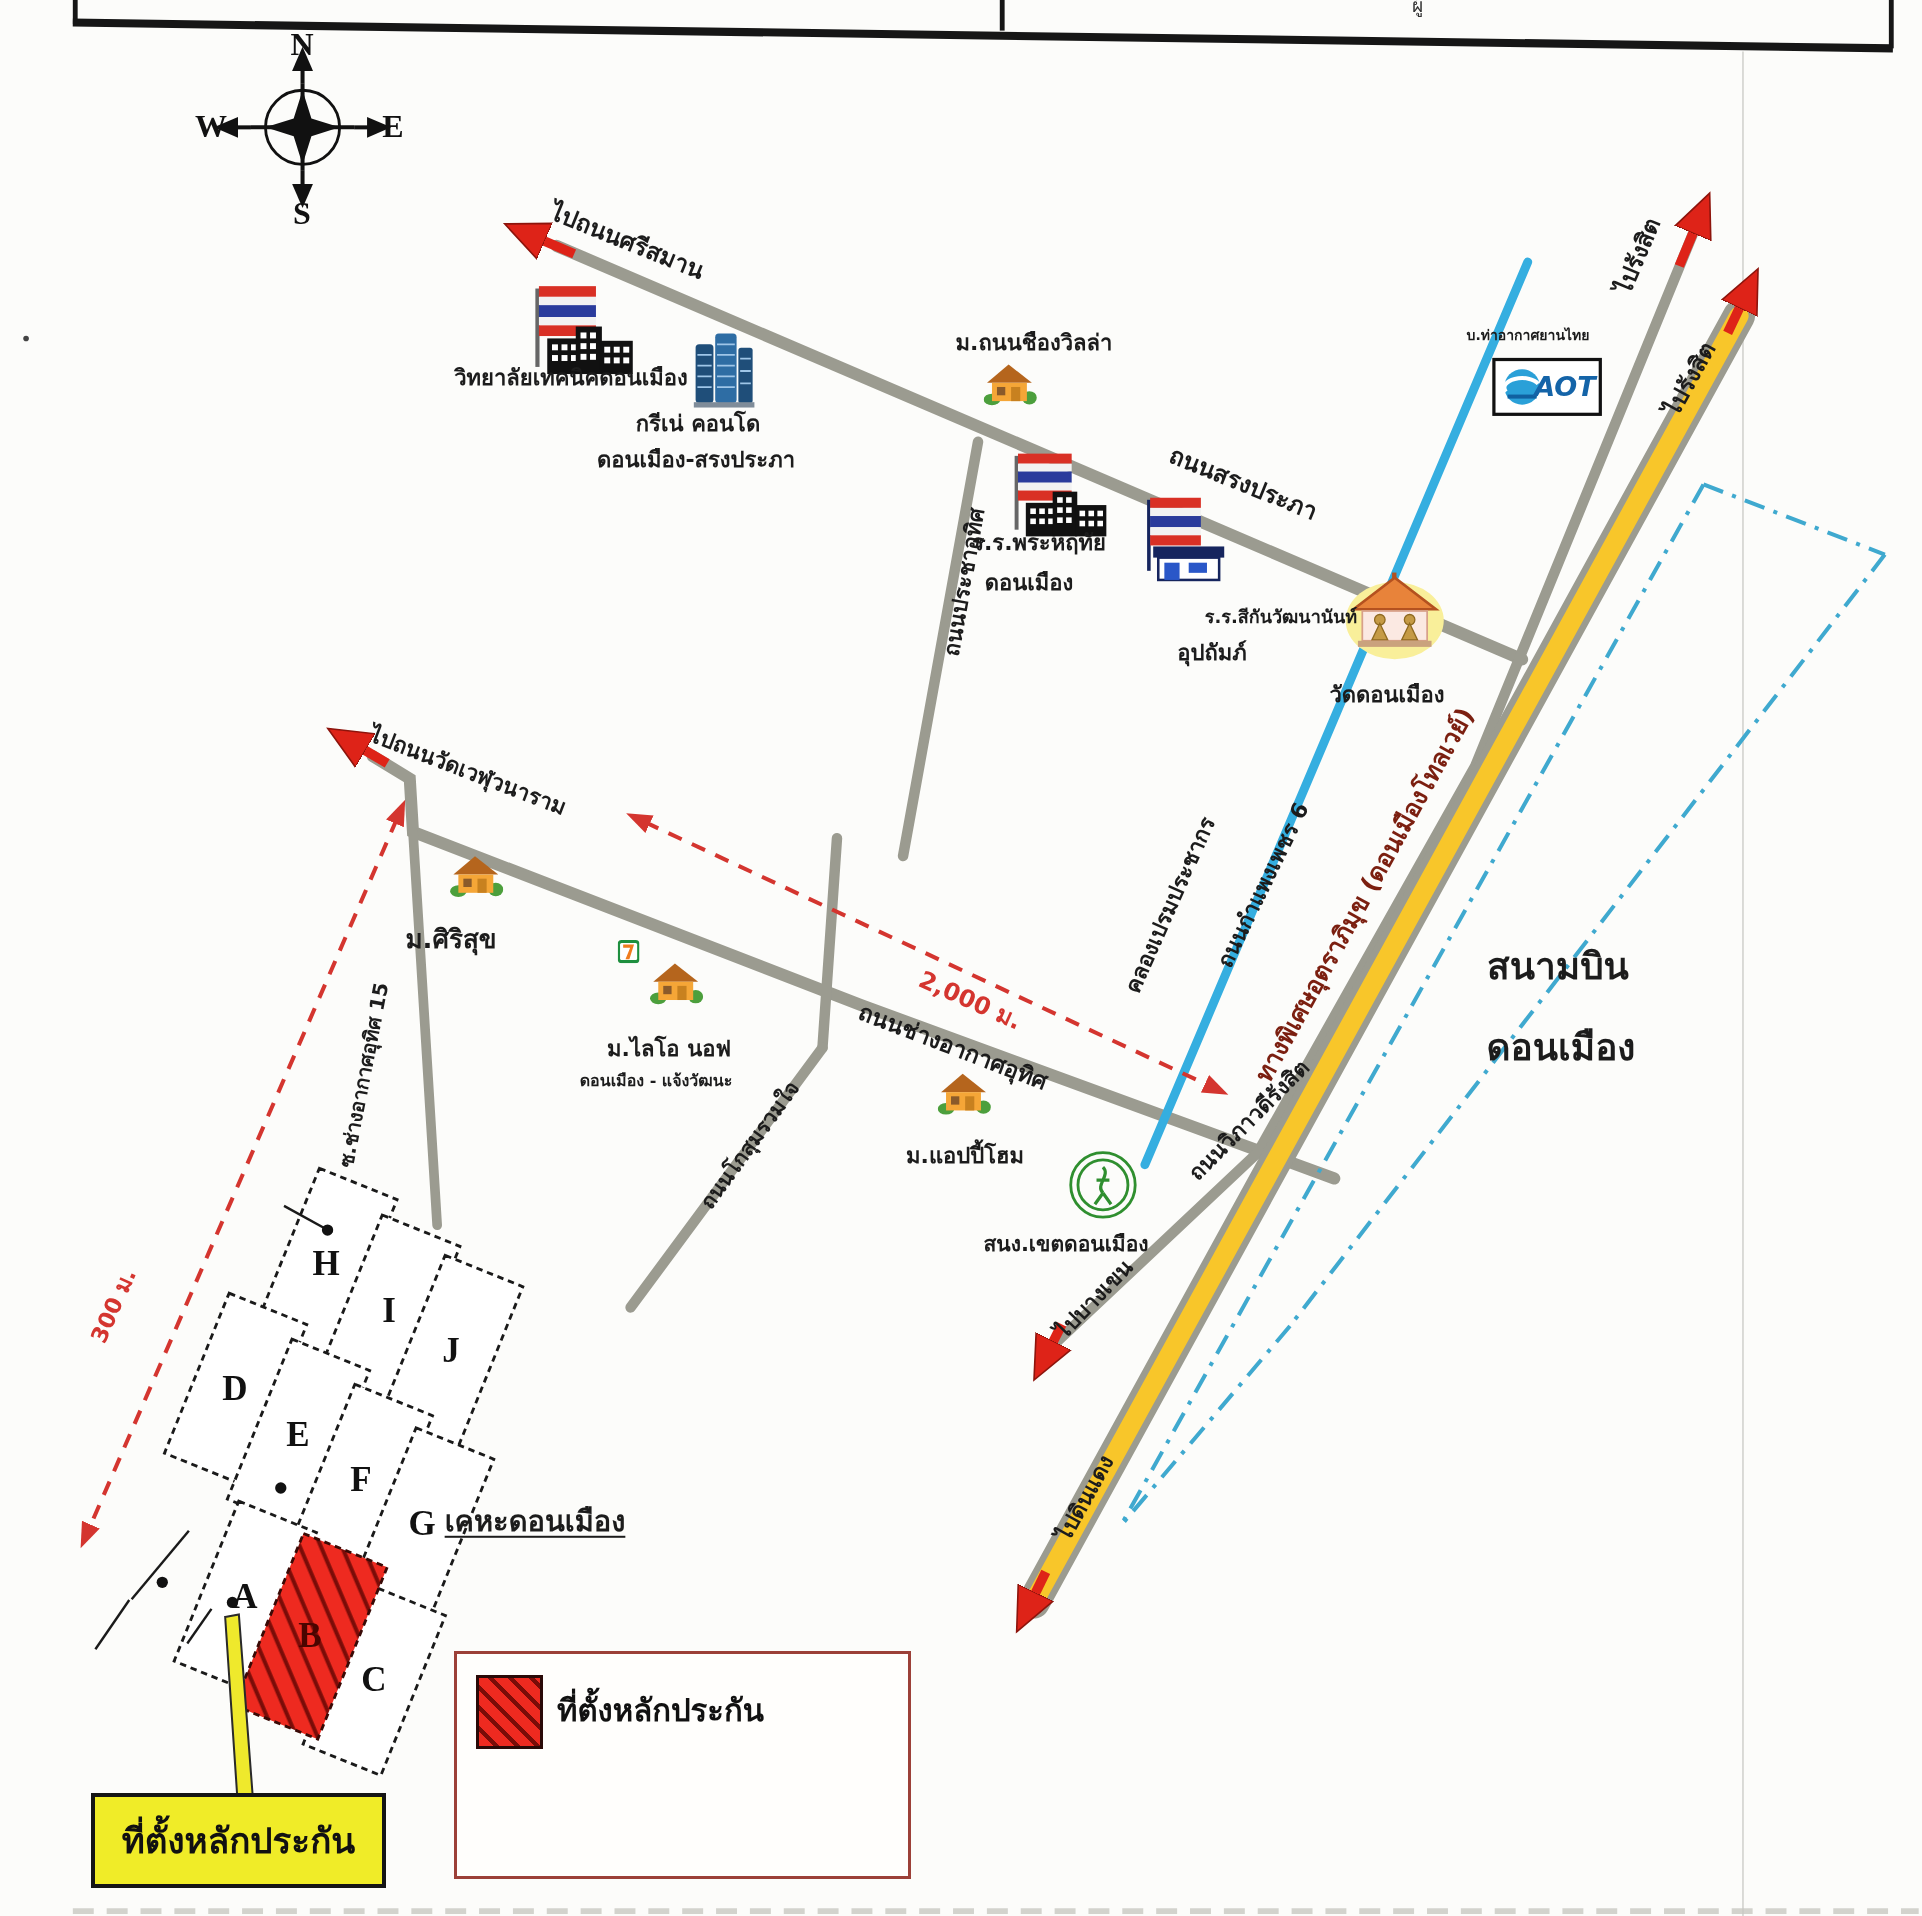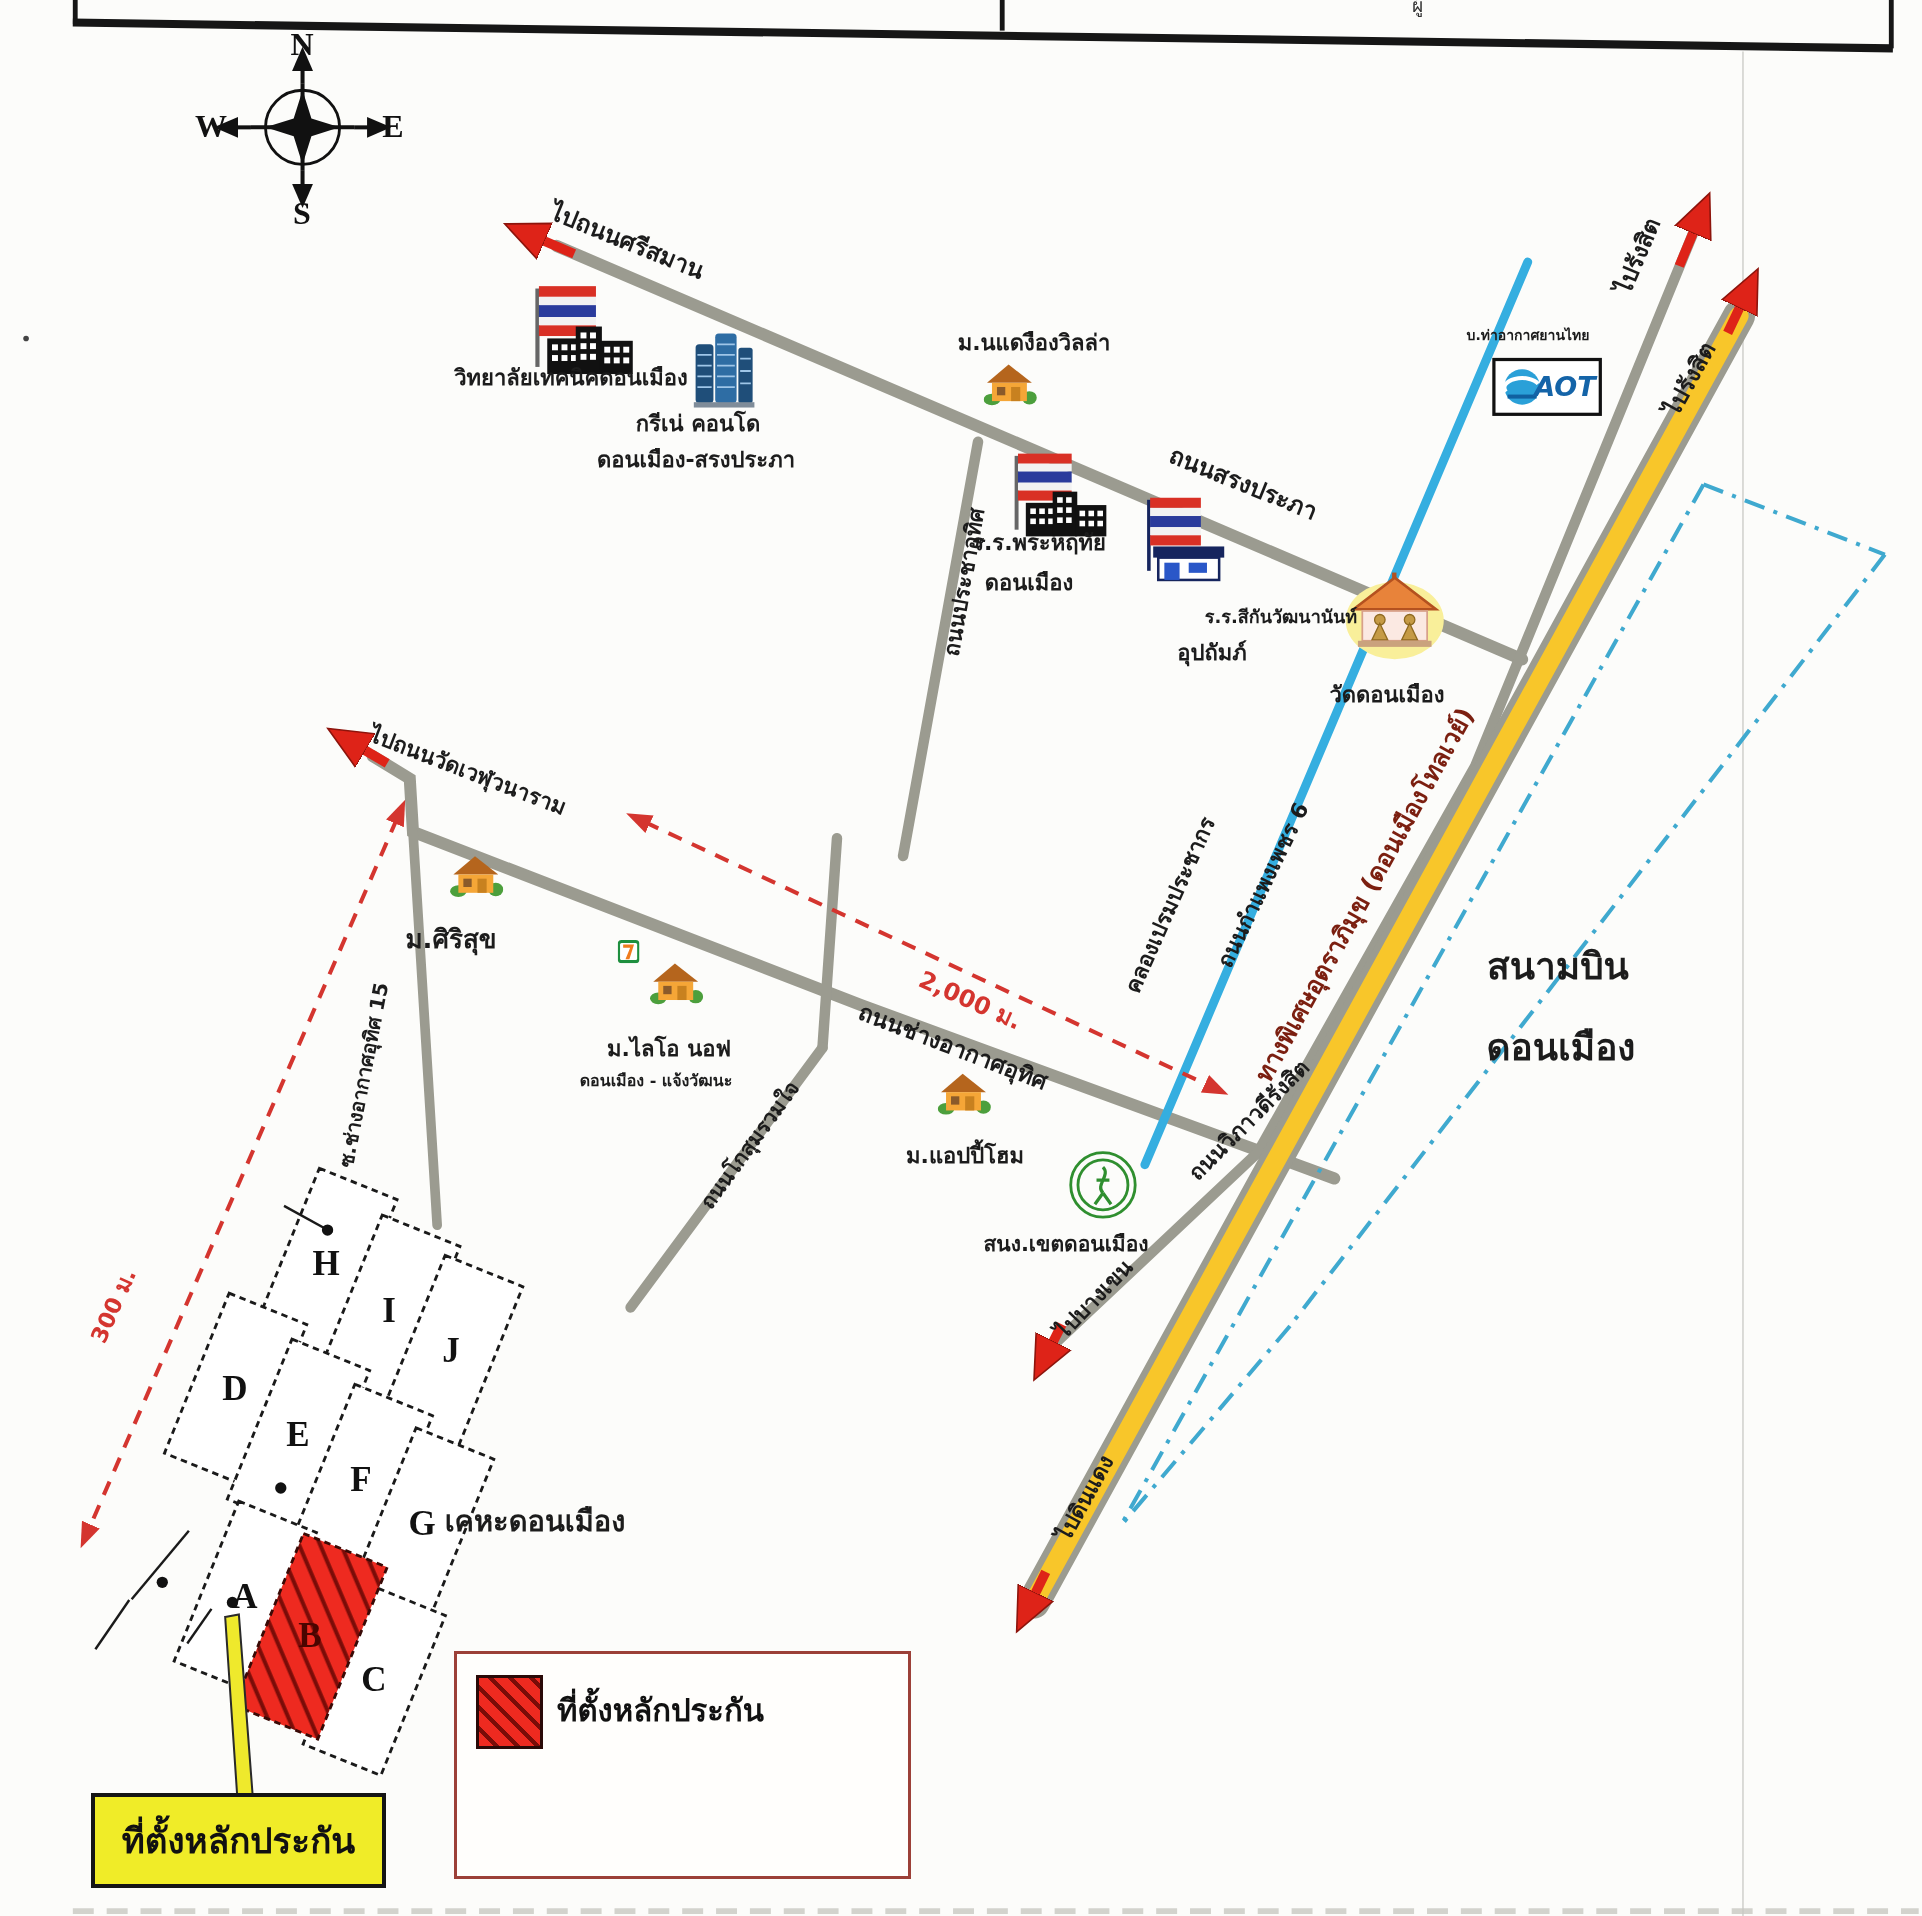--- a/index.html
+++ b/index.html
@@ -4,21 +4,21 @@
 <style>
   html,body{margin:0;padding:0;background:#e8e8e4;}
   #page{position:relative;width:1923px;height:1916px;background:#fcfcfa;overflow:hidden;
         font-family:"DejaVu Sans",sans-serif;}
   #maplayer{position:absolute;left:0;top:0;width:1923px;height:1916px;}
   .lbl{position:absolute;transform:translate(-50%,-50%) rotate(var(--r,0deg));
        transform-origin:center;white-space:nowrap;font-weight:bold;color:#1c1c1c;
        font-family:"DejaVu Sans",sans-serif;line-height:1.05;}
   .red{color:#d4352f;}
   .toll{color:#7b1f10;}
-  .underline{text-decoration-thickness:2.4px;text-underline-offset:4.8px;}
+  .underline{text-decoration:underline;text-decoration-thickness:2.4px;text-underline-offset:4.8px;}
   .plt{position:absolute;transform:translate(-50%,-50%);font-family:"Liberation Serif",serif;
        font-weight:bold;font-size:35px;color:#111;}
   #callout-box{position:absolute;left:91px;top:1793px;width:287px;height:87px;
        background:#f0ec28;border:4.8px solid #151515;display:flex;align-items:center;justify-content:center;}
   #callout-box span{font-size:35px;font-weight:bold;color:#111;}
   #legend-box{position:absolute;left:454px;top:1651px;width:451px;height:222px;
        background:#fffefc;border:3.2px solid #9c4038;}
   #legend-swatch{position:absolute;left:19.3px;top:21px;width:61px;height:68px;border:3.2px solid #2a0a08;
        background:repeating-linear-gradient(45deg,#ee2a20 0 10.5px,#7a0c08 10.5px 14.5px);}
   #legend-box .leg-lbl{position:absolute;left:100px;top:31px;font-size:31px;font-weight:bold;color:#111;white-space:nowrap;}
@@ -272,21 +272,21 @@
   <div class="lbl toll" style="left:1365px;top:895px;--r:-61deg;font-size:25px;">ทางพิเศษอุตราภิมุข (ดอนเมืองโทลเวย์)</div>
   <div class="lbl" style="left:1638px;top:256px;--r:-67deg;font-size:23.4px;">ไปรังสิต</div>
   <div class="lbl" style="left:1690px;top:379px;--r:-61deg;font-size:23.4px;">ไปรังสิต</div>
   <div class="lbl" style="left:1094px;top:1299px;--r:-46deg;font-size:22px;">ไปบางเขน</div>
   <div class="lbl" style="left:1085px;top:1498px;--r:-61deg;font-size:22px;">ไปดินแดง</div>
   <div class="lbl" style="left:1170px;top:905px;--r:-66deg;font-size:22px;">คลองเปรมประชากร</div>
 
   <div class="lbl" style="left:571px;top:378px;font-size:22px;">วิทยาลัยเทคนิคดอนเมือง</div>
   <div class="lbl" style="left:698px;top:424px;font-size:22px;">กรีเน่ คอนโด</div>
   <div class="lbl" style="left:696px;top:460px;font-size:22px;">ดอนเมือง-สรงประภา</div>
-  <div class="lbl" style="left:1034px;top:343px;font-size:22px;">ม.นแดงืองวิลล่า</div>
+  <div class="lbl" style="left:1034px;top:343px;font-size:22px;">ม.ถนนชืองวิลล่า</div>
   <div class="lbl" style="left:1039px;top:543px;font-size:22px;">ร.ร.พระหฤทัย</div>
   <div class="lbl" style="left:1029px;top:583px;font-size:22px;">ดอนเมือง</div>
   <div class="lbl" style="left:1281px;top:617px;font-size:18px;">ร.ร.สีกันวัฒนานันท์</div>
   <div class="lbl" style="left:1212px;top:653px;font-size:22px;">อุปถัมภ์</div>
   <div class="lbl" style="left:1387px;top:695px;font-size:22px;">วัดดอนเมือง</div>
   <div class="lbl" style="left:1528px;top:335px;font-size:14px;">บ.ท่าอากาศยานไทย</div>
   <div class="lbl" style="left:1565px;top:387px;font-size:27px;font-style:italic;color:#1464a8;">AOT</div>
   <div class="lbl" style="left:451px;top:940px;font-size:26px;">ม.ศิริสุข</div>
   <div class="lbl" style="left:669px;top:1049px;font-size:22px;">ม.ไลโอ นอฟ</div>
   <div class="lbl" style="left:656px;top:1081px;font-size:16px;">ดอนเมือง - แจ้งวัฒนะ</div>

